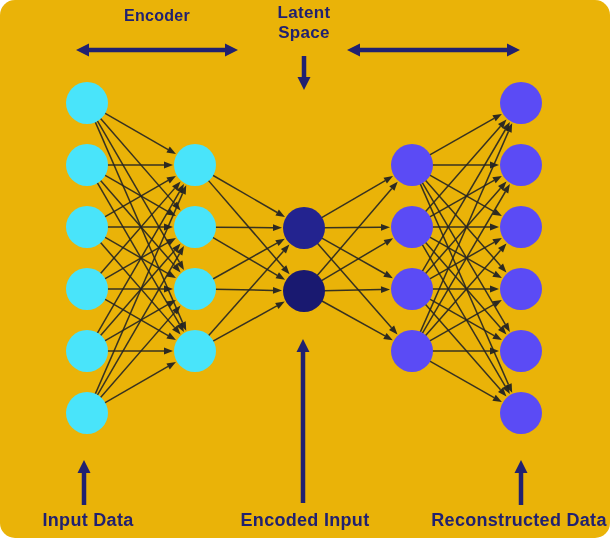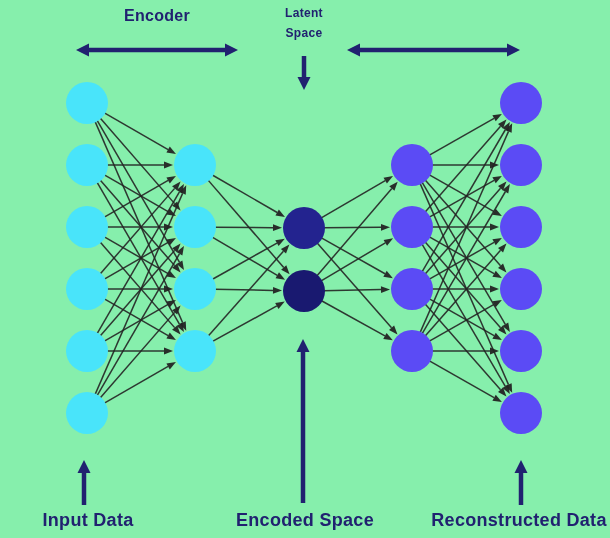--- a/index.html
+++ b/index.html
@@ -1,35 +1,36 @@
 <!DOCTYPE html>
 <html><head>
 <meta charset="utf-8">
 <style>
   html, body { margin: 0; padding: 0; background: #ffffff; }
   .stage {
     position: relative;
     width: 610px;
     height: 538px;
-    background: #86efac;
+    background: #eab308;
     overflow: hidden;
     font-family: "Liberation Sans", sans-serif;
+    border-radius: 15px;
   }
   .stage svg { position: absolute; left: 0; top: 0; }
   .lbl {
     position: absolute;
     font-weight: bold;
     color: #212170;
     text-align: center;
     letter-spacing: 0.3px;
     -webkit-user-select: none;
     user-select: none;
   }
   #lbl-encoder   { left: 57px;  top: 7px;   width: 200px; font-size: 16px; }
-  #lbl-latent    { left: 254px; top: 3px;   width: 100px; font-size: 12px; line-height: 20px; white-space: pre-line; }
+  #lbl-latent    { left: 254px; top: 3px;   width: 100px; font-size: 17px; line-height: 20px; white-space: pre-line; }
   #lbl-decoder   { left: 336px; top: 7px;   width: 200px; font-size: 16px; }
   #lbl-input     { left: -2px;  top: 510px; width: 180px; font-size: 18px; }
   #lbl-encoded   { left: 215px; top: 510px; width: 180px; font-size: 18px; }
   #lbl-recon     { left: 419px; top: 510px; width: 200px; font-size: 18px; }
 </style>
 </head>
 <body>
 
 <div class="stage">
   <svg id="net" width="610" height="538" viewBox="0 0 610 538">
@@ -220,15 +221,15 @@
       <g>
         <line x1="521" y1="505" x2="521" y2="470" stroke="#212170" stroke-width="4.5"></line>
         <polygon points="521,460 527.5,473 514.5,473" fill="#212170"></polygon>
       </g>
     </svg>
 
   <div class="lbl" id="lbl-encoder">Encoder</div>
   <div class="lbl" id="lbl-latent">Latent
 Space</div>
   <div class="lbl" id="lbl-input">Input Data</div>
-  <div class="lbl" id="lbl-encoded">Encoded Space</div>
+  <div class="lbl" id="lbl-encoded">Encoded Input</div>
   <div class="lbl" id="lbl-recon">Reconstructed Data</div>
 </div>
 
 </body></html>

